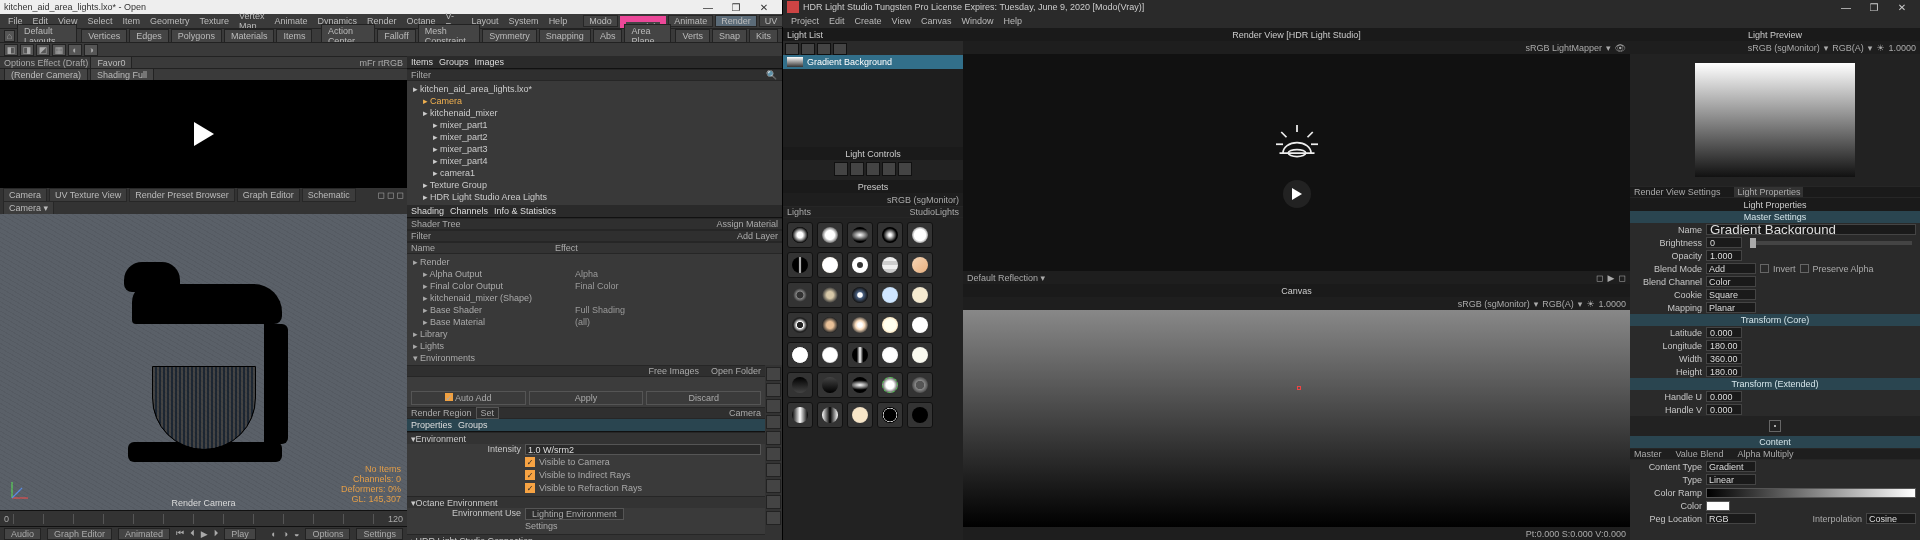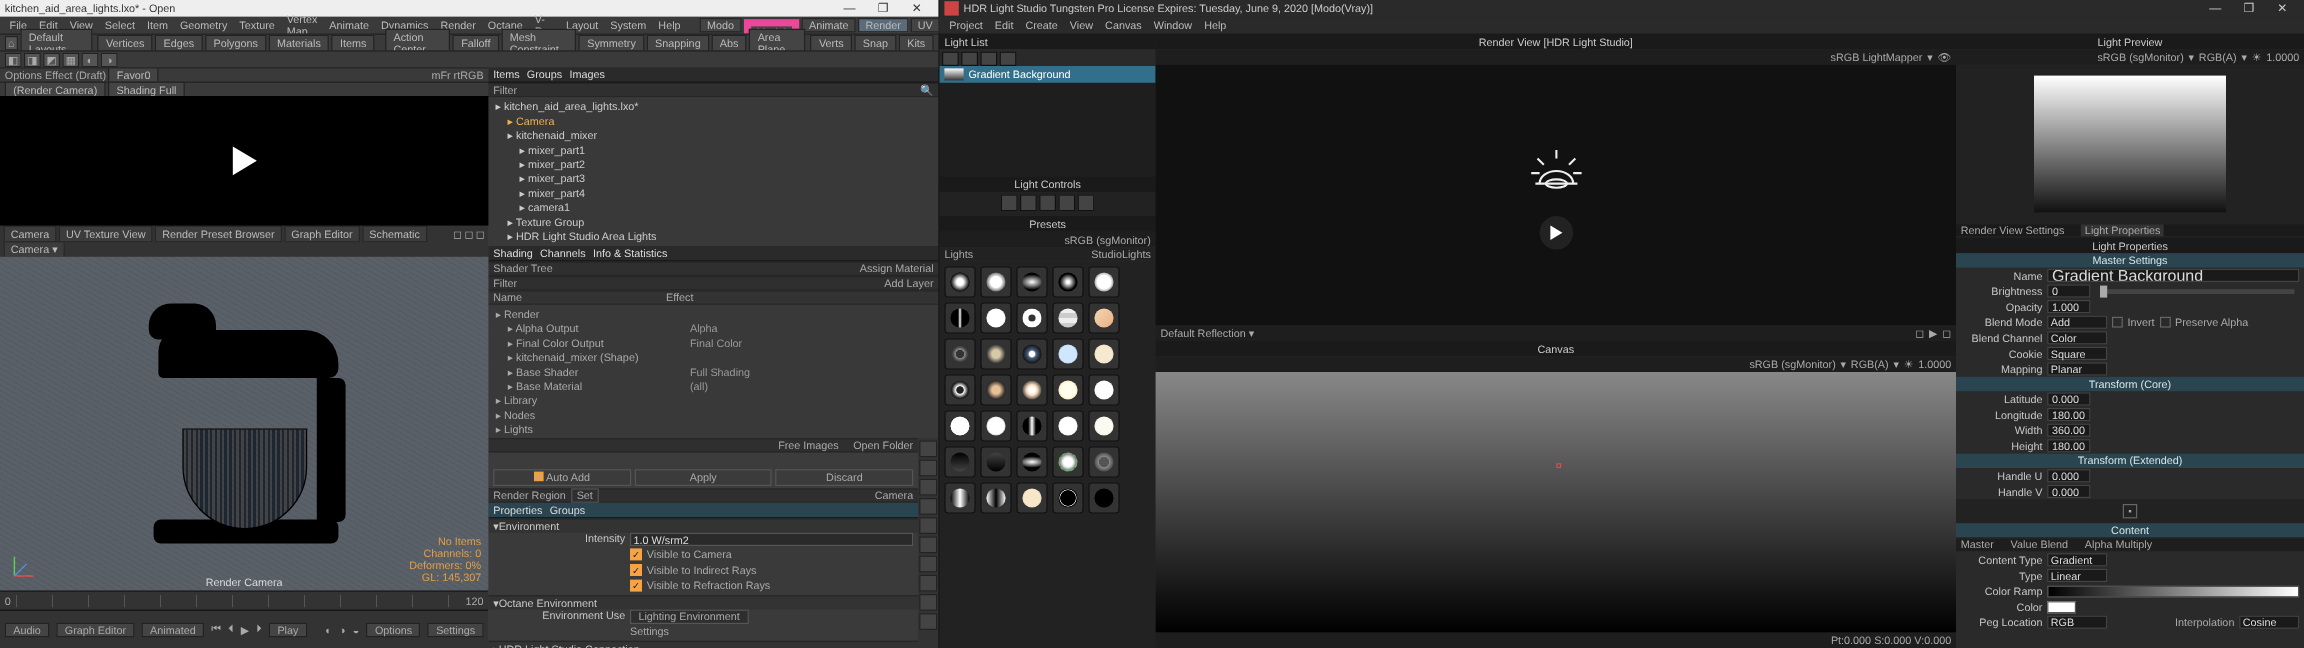--- a/index.html
+++ b/index.html
@@ -39,21 +39,21 @@
 .mixer { width: 180px; height: 200px; filter: contrast(1.4); }
 .mixer .bowl { position: absolute; bottom: 12px; left: 38px; width: 104px; height: 84px; border: 1px solid #1a1a1a; border-radius: 0 0 52px 52px; background: repeating-linear-gradient(90deg,#555 0 2px,#394049 2px 4px); }
 .mixer .base { position:absolute; bottom:0; left:14px; width:154px; height:20px; background:#222; border-radius:6px; }
 .mixer .arm { position:absolute; top:22px; left:18px; width:150px; height:40px; background:#1e1e1e; border-radius:18px 28px 8px 4px; }
 .mixer .stand { position:absolute; top:62px; right:6px; width:24px; height:120px; background:#1b1b1b; border-radius:0 6px 6px 0; }
 .mixer .head { position:absolute; top:0; left:10px; width:56px; height:30px; background:#222; border-radius:18px 18px 8px 8px; }
 .axis-gizmo { position:absolute; left:8px; bottom:8px; width:24px; height:24px; }
 .axis-gizmo svg line { stroke-width:1.2; }
 .timeline { height: 16px; background: #333; display: flex; align-items: center; padding: 0 4px; gap: 4px; border-top: 1px solid #111; }
 .timeline .ruler { flex:1; height:10px; background: repeating-linear-gradient(90deg,#555 0 1px,#333 1px 30px); }
-.statusbar { height: 32px; background: #333; display: flex; align-items: center; padding: 0 4px; gap: 6px; border-top: 1px solid #111; font-size: 9px; }
+.statusbar { height: 14px; background: #333; display: flex; align-items: center; padding: 0 4px; gap: 6px; border-top: 1px solid #111; font-size: 9px; }
 .statusbar .btn { padding: 0 6px; background: #444; border: 1px solid #222; cursor: pointer; }
 
 
 .modo-right { width: 375px; display: flex; flex-direction: column; background: #3c3c3c; }
 .tree { flex: 1; background: #393939; padding: 2px 4px; font-size: 9px; line-height: 12px; overflow: hidden; }
 .tree .row { display: flex; align-items: center; gap: 2px; white-space: nowrap; }
 .tree .indent { display: inline-block; }
 .tree .camera { color: #f0b050; }
 .tree .grp { color: #ccc; }
 .subheader { height: 12px; background: #2f2f2f; display: flex; align-items: center; gap: 4px; padding: 0 4px; font-size: 9px; border-top:1px solid #262626; border-bottom:1px solid #262626; }
@@ -334,25 +334,20 @@
               <span style="min-width:150px;overflow:hidden;text-overflow:ellipsis;">▸ Base Material</span>
               <span style="color:#9a9a9a;">(all)</span>
             </div>
             <div class="row">
               <span class="indent" style="width:0px"></span>
               <span style="min-width:150px;overflow:hidden;text-overflow:ellipsis;">▸ Library</span>
               <span style="color:#9a9a9a;"></span>
             </div>
             <div class="row">
               <span class="indent" style="width:0px"></span>
-              <span style="min-width:150px;overflow:hidden;text-overflow:ellipsis;">▸ Nodes</span>
-              <span style="color:#9a9a9a;"></span>
-            </div>
-            <div class="row">
-              <span class="indent" style="width:0px"></span>
               <span style="min-width:150px;overflow:hidden;text-overflow:ellipsis;">▸ Lights</span>
               <span style="color:#9a9a9a;"></span>
             </div>
             <div class="row">
               <span class="indent" style="width:0px"></span>
               <span style="min-width:150px;overflow:hidden;text-overflow:ellipsis;">▾ Environments</span>
               <span style="color:#9a9a9a;"></span>
             </div>
           </div>
       </div>

